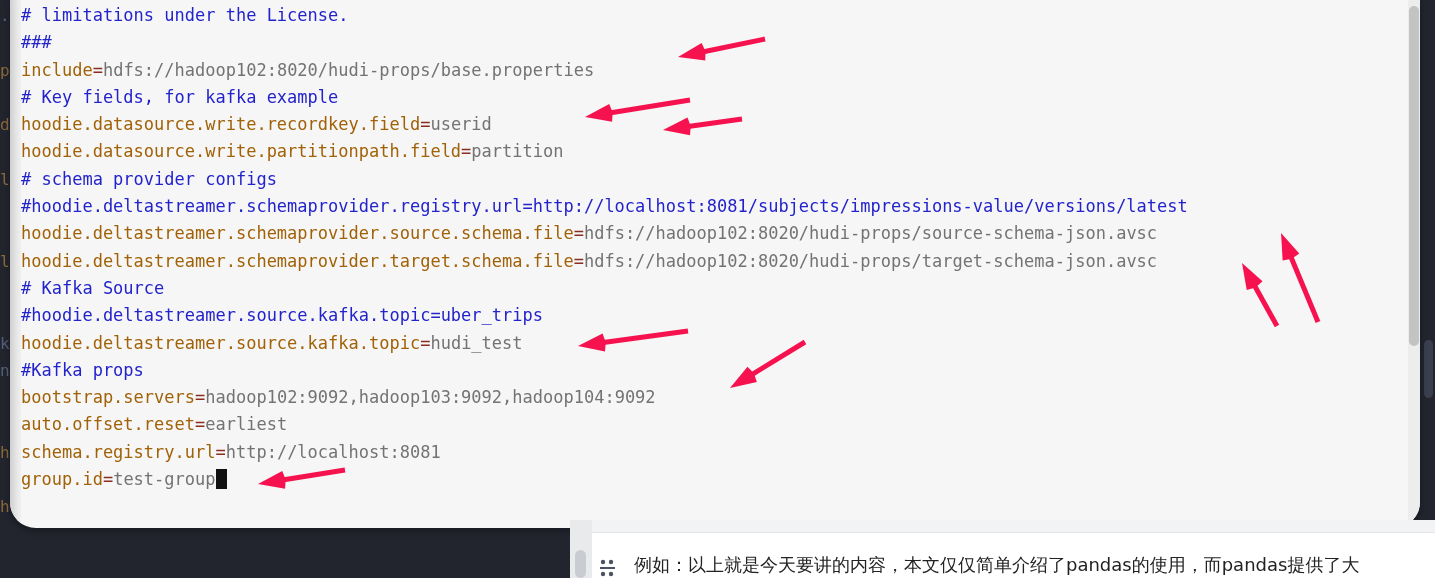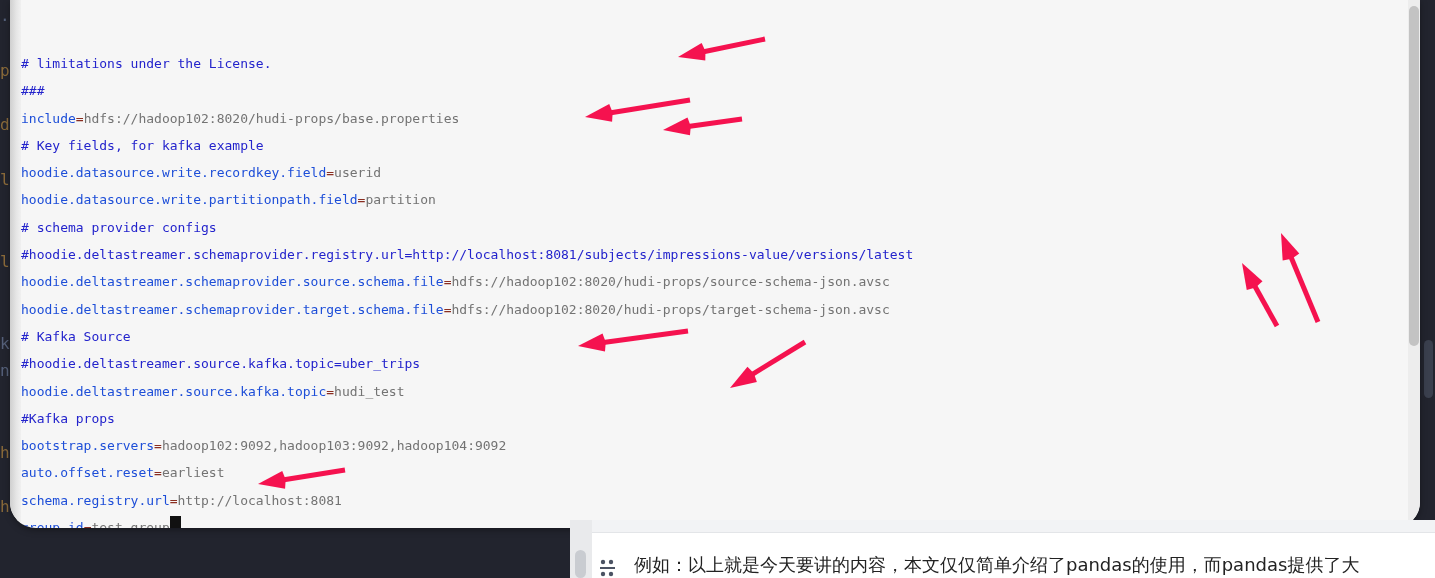--- a/index.html
+++ b/index.html
@@ -77,29 +77,28 @@
     position: absolute;
     left: 0; top: 0; width: 11px; height: 100%;
     background: linear-gradient(to right, #cfcfcf 0%, #e6e6e6 60%, #f0f0f0 100%);
   }
 
   .code {
     position: absolute;
     left: 11px; top: 2px;
     width: 1385px;
     font-family: "DejaVu Sans Mono", "Liberation Mono", monospace;
-    font-size: 13px;
+    font-size: 17px;
     line-height: 27.3px;
     white-space: pre;
     letter-spacing: 0px;
-    margin-top: 48px;
   }
   .code .line { height: 27.3px; }
   .cmt { color: #2323cc; }
-  .key { color: #1d4ed8; text-align: right; }
+  .key { color: #a16207; text-align: right; }
   .val { color: #737373; }
   .eq  { color: #8a2d20; }
   .cursor {
     display: inline-block;
     width: 11px; height: 20px;
     background: #111;
     vertical-align: -4px;
   }
 
   

